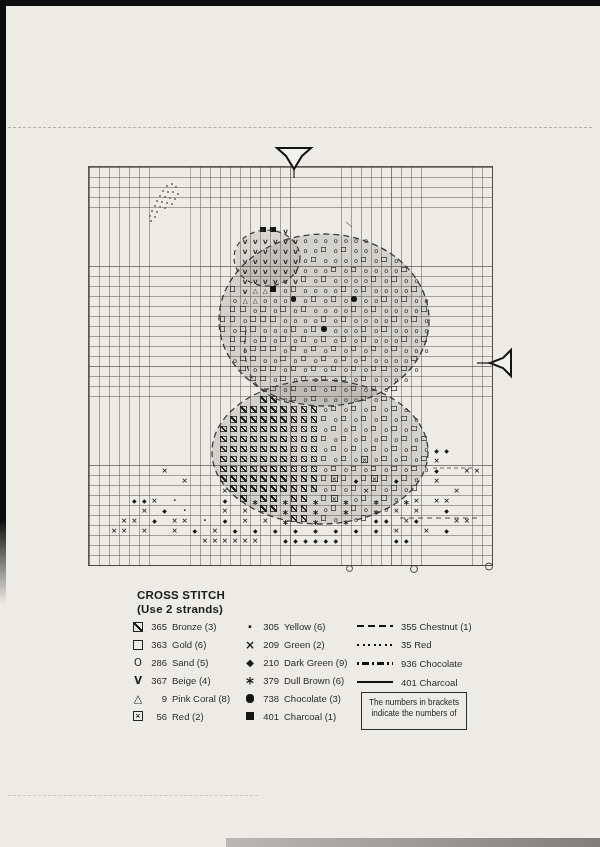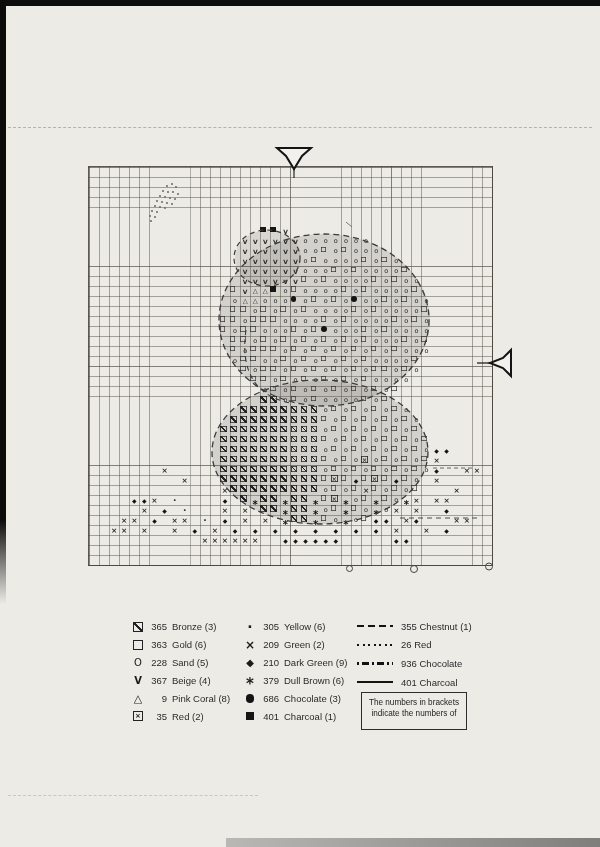--- a/index.html
+++ b/index.html
@@ -744,55 +744,59 @@
         <circle cx="165" cy="208" r="1"></circle>
       <circle cx="152" cy="211" r="1"></circle>
         <circle cx="157" cy="212" r="1"></circle>
         <circle cx="150" cy="216" r="1"></circle>
       <circle cx="155" cy="217" r="1"></circle>
         <circle cx="151" cy="221" r="1"></circle>
     </g>
     <line x1="346" y1="222" x2="352" y2="227" stroke="#7b786f" stroke-width="1"></line>
   </svg>
 
+  <div id="cs-head" class="lg-head">
+    <div>CROSS STITCH</div>
+    <div>(Use 2 strands)</div>
+  </div>
   <div id="cs-col1" class="lcol">
       <div class="leg-row">
         <span class="lsym lsym-z">
           <i></i>
         </span>
         <span class="lcode">365</span>
         <span class="lname">Bronze (3)</span>
       </div>
       <div class="leg-row">
         <span class="lsym lsym-g">
           <i></i>
         </span>
         <span class="lcode">363</span>
         <span class="lname">Gold (6)</span>
       </div>
       <div class="leg-row">
         <span class="lsym lsym-o">O</span>
-        <span class="lcode">228</span>
+        <span class="lcode">286</span>
         <span class="lname">Sand (5)</span>
       </div>
       <div class="leg-row">
         <span class="lsym lsym-v">V</span>
         <span class="lcode">367</span>
         <span class="lname">Beige (4)</span>
       </div>
       <div class="leg-row">
         <span class="lsym lsym-a">△</span>
         <span class="lcode">9</span>
         <span class="lname">Pink Coral (8)</span>
       </div>
       <div class="leg-row">
         <span class="lsym lsym-r">
           <i>×</i>
         </span>
-        <span class="lcode">35</span>
+        <span class="lcode">56</span>
         <span class="lname">Red (2)</span>
       </div>
     </div>
   <div id="cs-col2" class="lcol">
       <div class="leg-row">
         <span class="lsym lsym-y">·</span>
         <span class="lcode">305</span>
         <span class="lname">Yellow (6)</span>
       </div>
       <div class="leg-row">
@@ -807,40 +811,40 @@
       </div>
       <div class="leg-row">
         <span class="lsym lsym-u">*</span>
         <span class="lcode">379</span>
         <span class="lname">Dull Brown (6)</span>
       </div>
       <div class="leg-row">
         <span class="lsym lsym-c">
           <i></i>
         </span>
-        <span class="lcode">686</span>
+        <span class="lcode">738</span>
         <span class="lname">Chocolate (3)</span>
       </div>
       <div class="leg-row">
         <span class="lsym lsym-s">
           <i></i>
         </span>
         <span class="lcode">401</span>
         <span class="lname">Charcoal (1)</span>
       </div>
     </div>
 
   <div id="bs-rows">
       <div class="bs-row">
         <span class="bs-swatch bs-dashed"></span>
         <span class="bs-text">355 Chestnut (1)</span>
       </div>
       <div class="bs-row">
         <span class="bs-swatch bs-dotted"></span>
-        <span class="bs-text">26 Red</span>
+        <span class="bs-text">35 Red</span>
       </div>
       <div class="bs-row">
         <span class="bs-swatch bs-dashdot"></span>
         <span class="bs-text">936 Chocolate</span>
       </div>
       <div class="bs-row">
         <span class="bs-swatch bs-solid"></span>
         <span class="bs-text">401 Charcoal</span>
       </div>
     </div>

